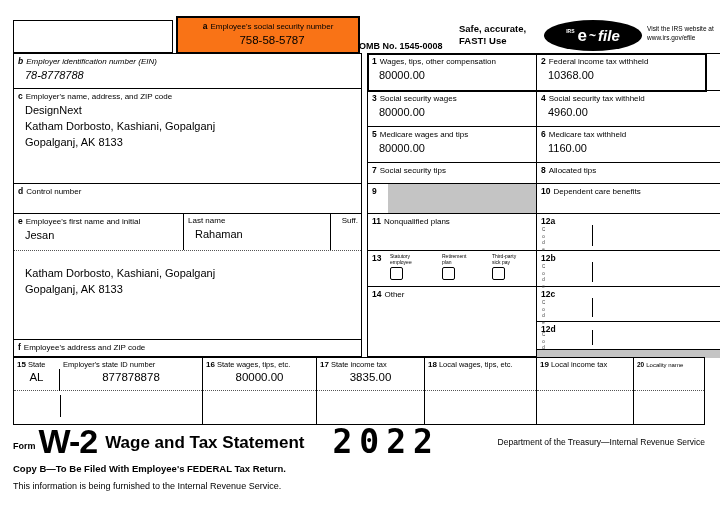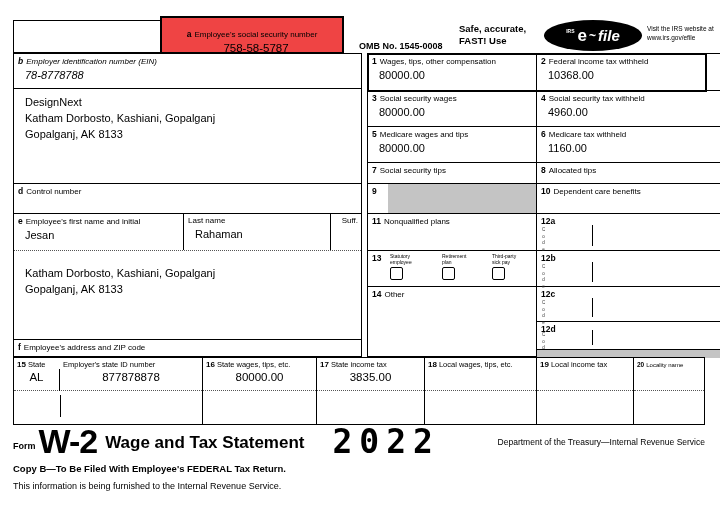--- a/index.html
+++ b/index.html
@@ -8,21 +8,21 @@
     position:relative; width:720px; height:506px; background:#ffffff;
     font-family:"Liberation Sans","DejaVu Sans",sans-serif; color:#000;
     overflow:hidden; margin:0 auto;
   }
   .abs { position:absolute; }
   .lbl { font-size:8px; line-height:10px; white-space:nowrap; }
   .lbl .bnum { font-weight:bold; font-size:8.5px; margin-right:3px; }
   .val { font-size:11px; line-height:13px; padding-left:7px; margin-top:2px; white-space:nowrap; }
   
   .blankbox { left:13px; top:20px; width:160px; height:33px; border:1px solid #000; }
-  .boxa { left:160px; top:16px; width:184px; height:38px; border:2.5px solid #000; background:#ef4444; text-align:center; padding-top:11px; }
+  .boxa { left:176px; top:16px; width:184px; height:38px; border:2.5px solid #000; background:#f97316; text-align:center; padding-top:3px; }
   .boxa .lbl { white-space:nowrap; }
   .boxa .val { padding:0; font-size:11.5px;margin-left:8px; }
   .omb { left:359px; top:41px; font-size:9px; font-weight:bold; }
   .safe { left:459px; top:23px; font-size:9.5px; font-weight:bold; line-height:12px; }
   .efile { left:544px; top:20px; width:98px; height:31px; background:#000; border-radius:50% / 50%;
            color:#fff; display:flex; align-items:center; justify-content:center; gap:3px; }
   .efile .irs { font-size:5px; font-weight:bold; align-self:flex-start; margin-top:8px; }
   .efile .e { font-size:17px; font-weight:bold; }
   .efile .sw { font-size:12px; font-weight:bold; margin:0 -1px; }
   .efile .file { font-size:15px; font-weight:bold; font-style:italic; }
@@ -122,20 +122,21 @@
   </div>
 
   <div class="abs leftcol">
 
     <div class="lrow row-b">
       <div class="lbl"><span class="bnum">b</span><span>Employer identification number (EIN)</span></div>
       <div class="val">78-8778788</div>
     </div>
 
     <div class="lrow row-c">
+      <div class="lbl"><span class="bnum">c</span><span>Employer's name, address, and ZIP code</span></div>
       <div class="cline">DesignNext</div>
       <div class="cline">Katham Dorbosto, Kashiani, Gopalganj</div>
       <div class="cline">Gopalganj, AK 8133</div>
     </div>
 
     <div class="lrow row-d">
       <div class="lbl"><span class="bnum">d</span><span>Control number</span></div>
       <div class="val"></div>
     </div>
 

